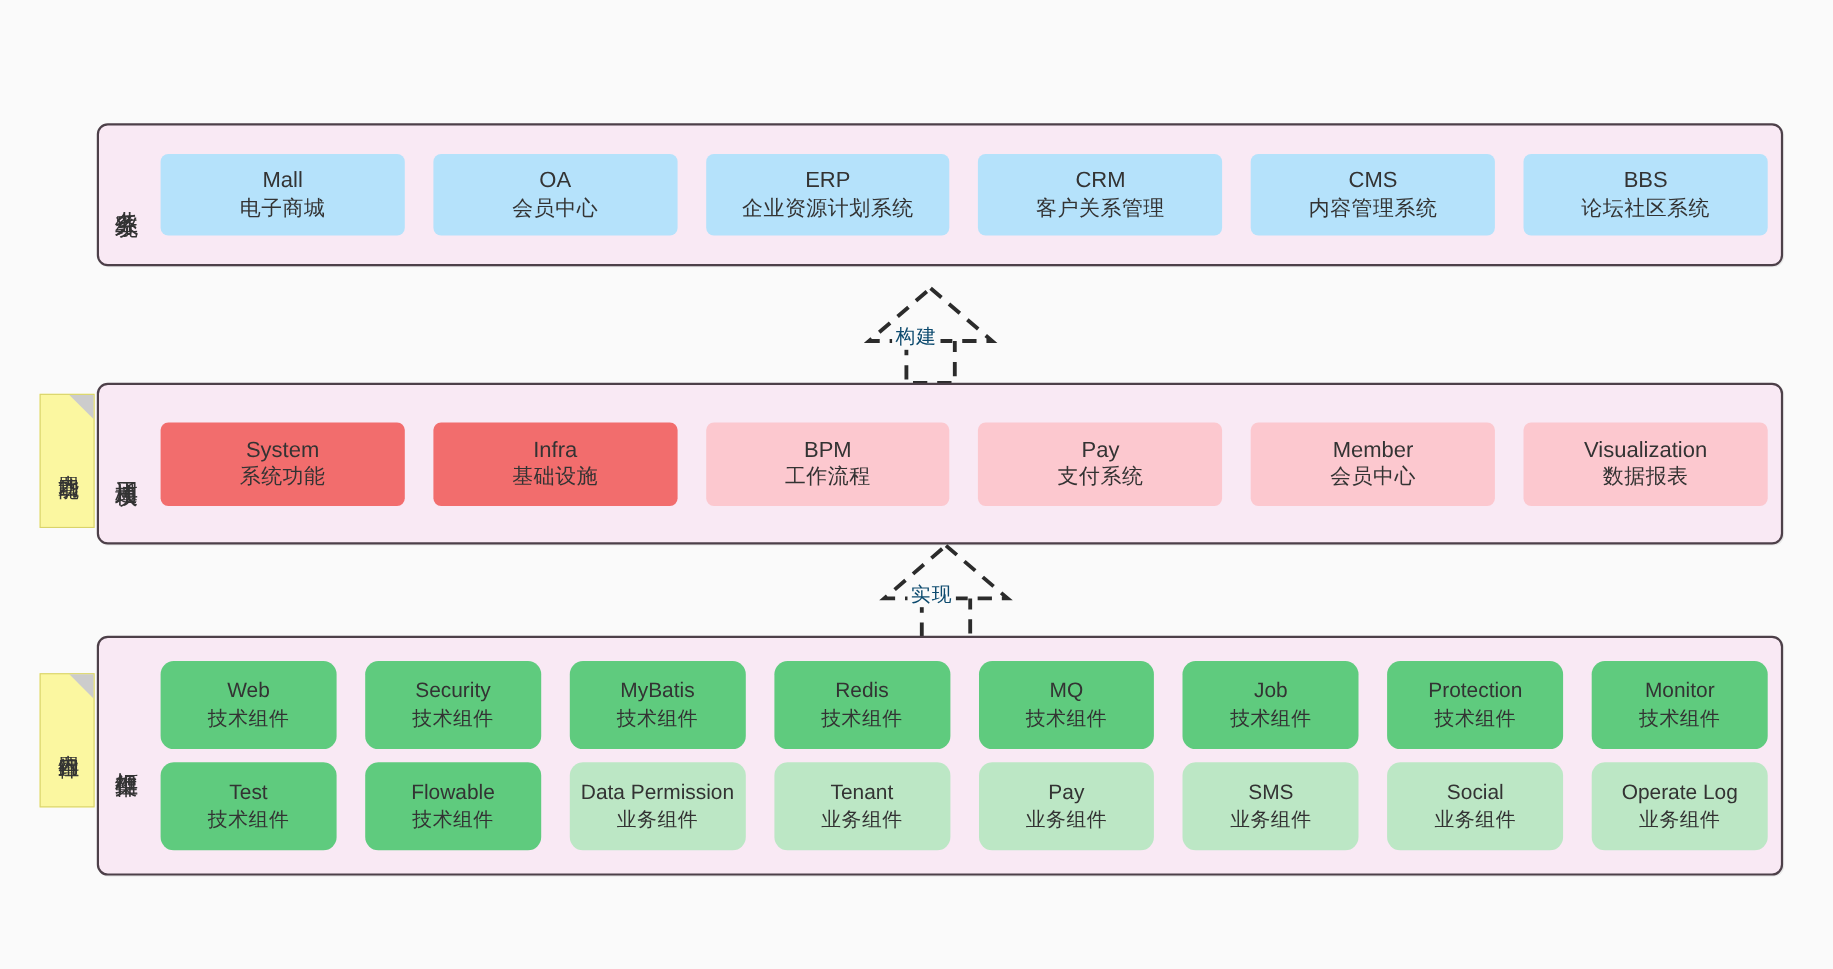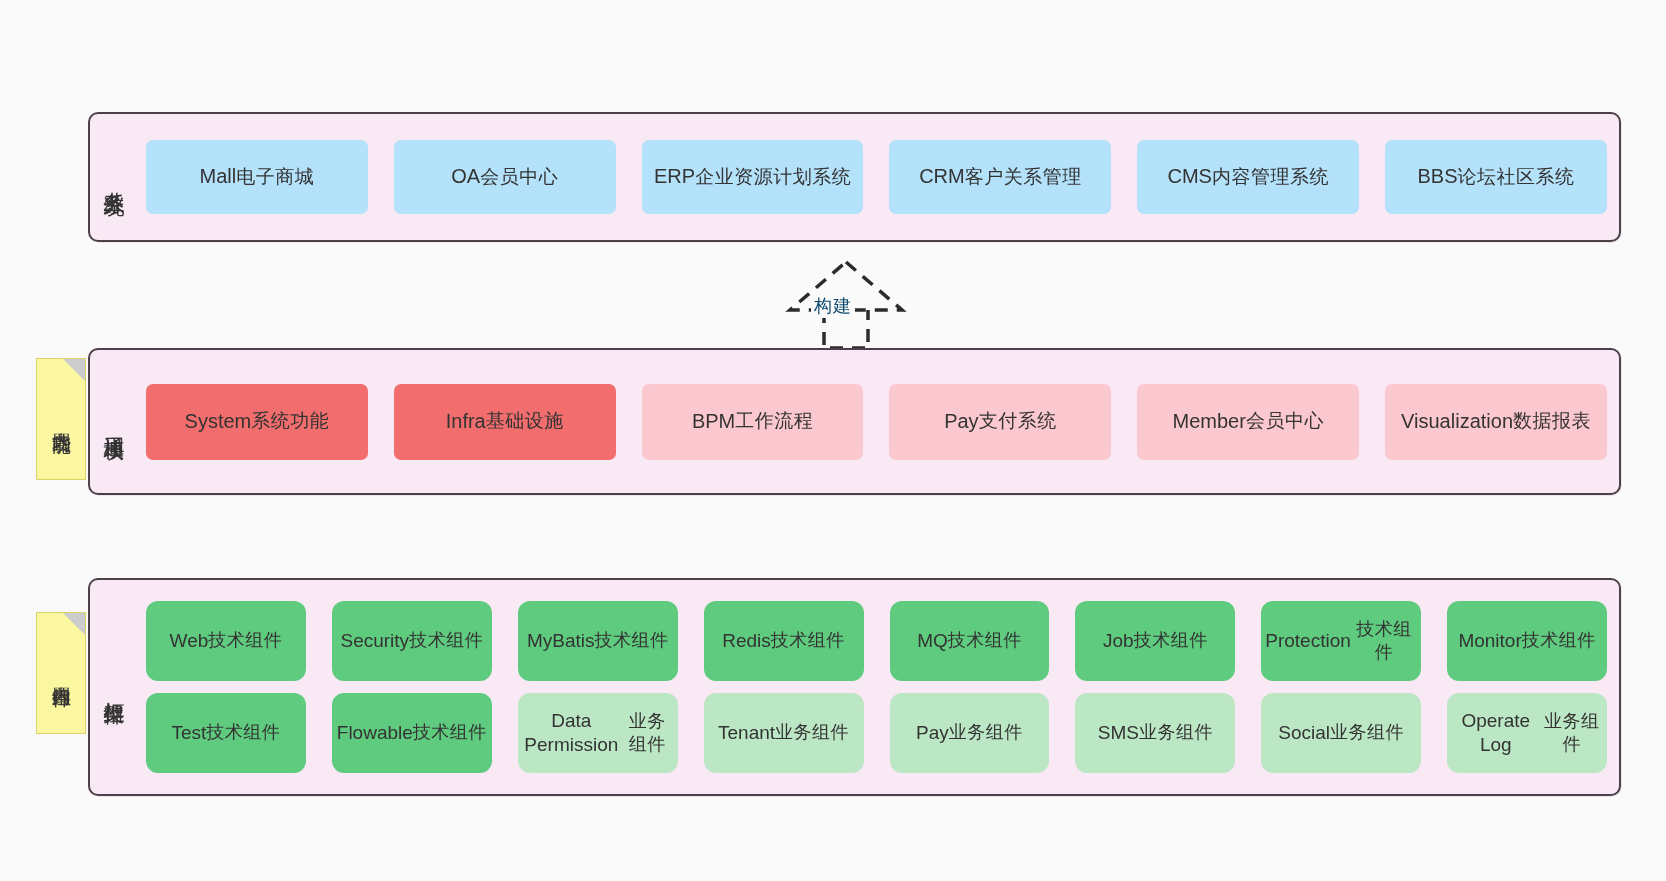--- a/index.html
+++ b/index.html
@@ -66,21 +66,21 @@
     align-items: stretch;
     justify-content: space-between;
     gap: 26px;
   }
 
   
   .card {
     flex: 1 1 0;
     border-radius: 7px;
     display: flex;
-    flex-direction: row;
+    flex-direction: column;
     align-items: center;
     justify-content: center;
     text-align: center;
     line-height: 1.28;
     box-sizing: border-box;
     padding: 4px 6px;
   }
   .card .t-en {
     font-size: 20px;
     color: #333333;
@@ -253,20 +253,27 @@
           <span class="t-cn">会员中心</span>
         </div>
         <div class="card c-pink">
           <span class="t-en">Visualization</span>
           <span class="t-cn">数据报表</span>
         </div>
       </div>
     </div>
   </div>
 
+  <div class="connector" id="connector-impl">
+    <svg width="180" height="92" viewBox="0 0 180 92">
+      <path d="M 90 4 L 146 52 L 34 52 Z" fill="none" stroke="#2b2b2b" stroke-width="3.5" stroke-dasharray="13 9" stroke-linecap="butt"></path>
+      <path d="M 68 52 L 68 90 L 112 90 L 112 52" fill="none" stroke="#2b2b2b" stroke-width="3.5" stroke-dasharray="13 9"></path>
+    </svg>
+    <span class="conn-label">实现</span>
+  </div>
 
   <div class="note" id="note-builtin-comp">
     <span class="fold"></span>
     <span>内置组件</span>
   </div>
 
   <div class="layer" id="layer-framework">
     <div class="layer-label">框架组件</div>
     <div class="layer-body">
 

